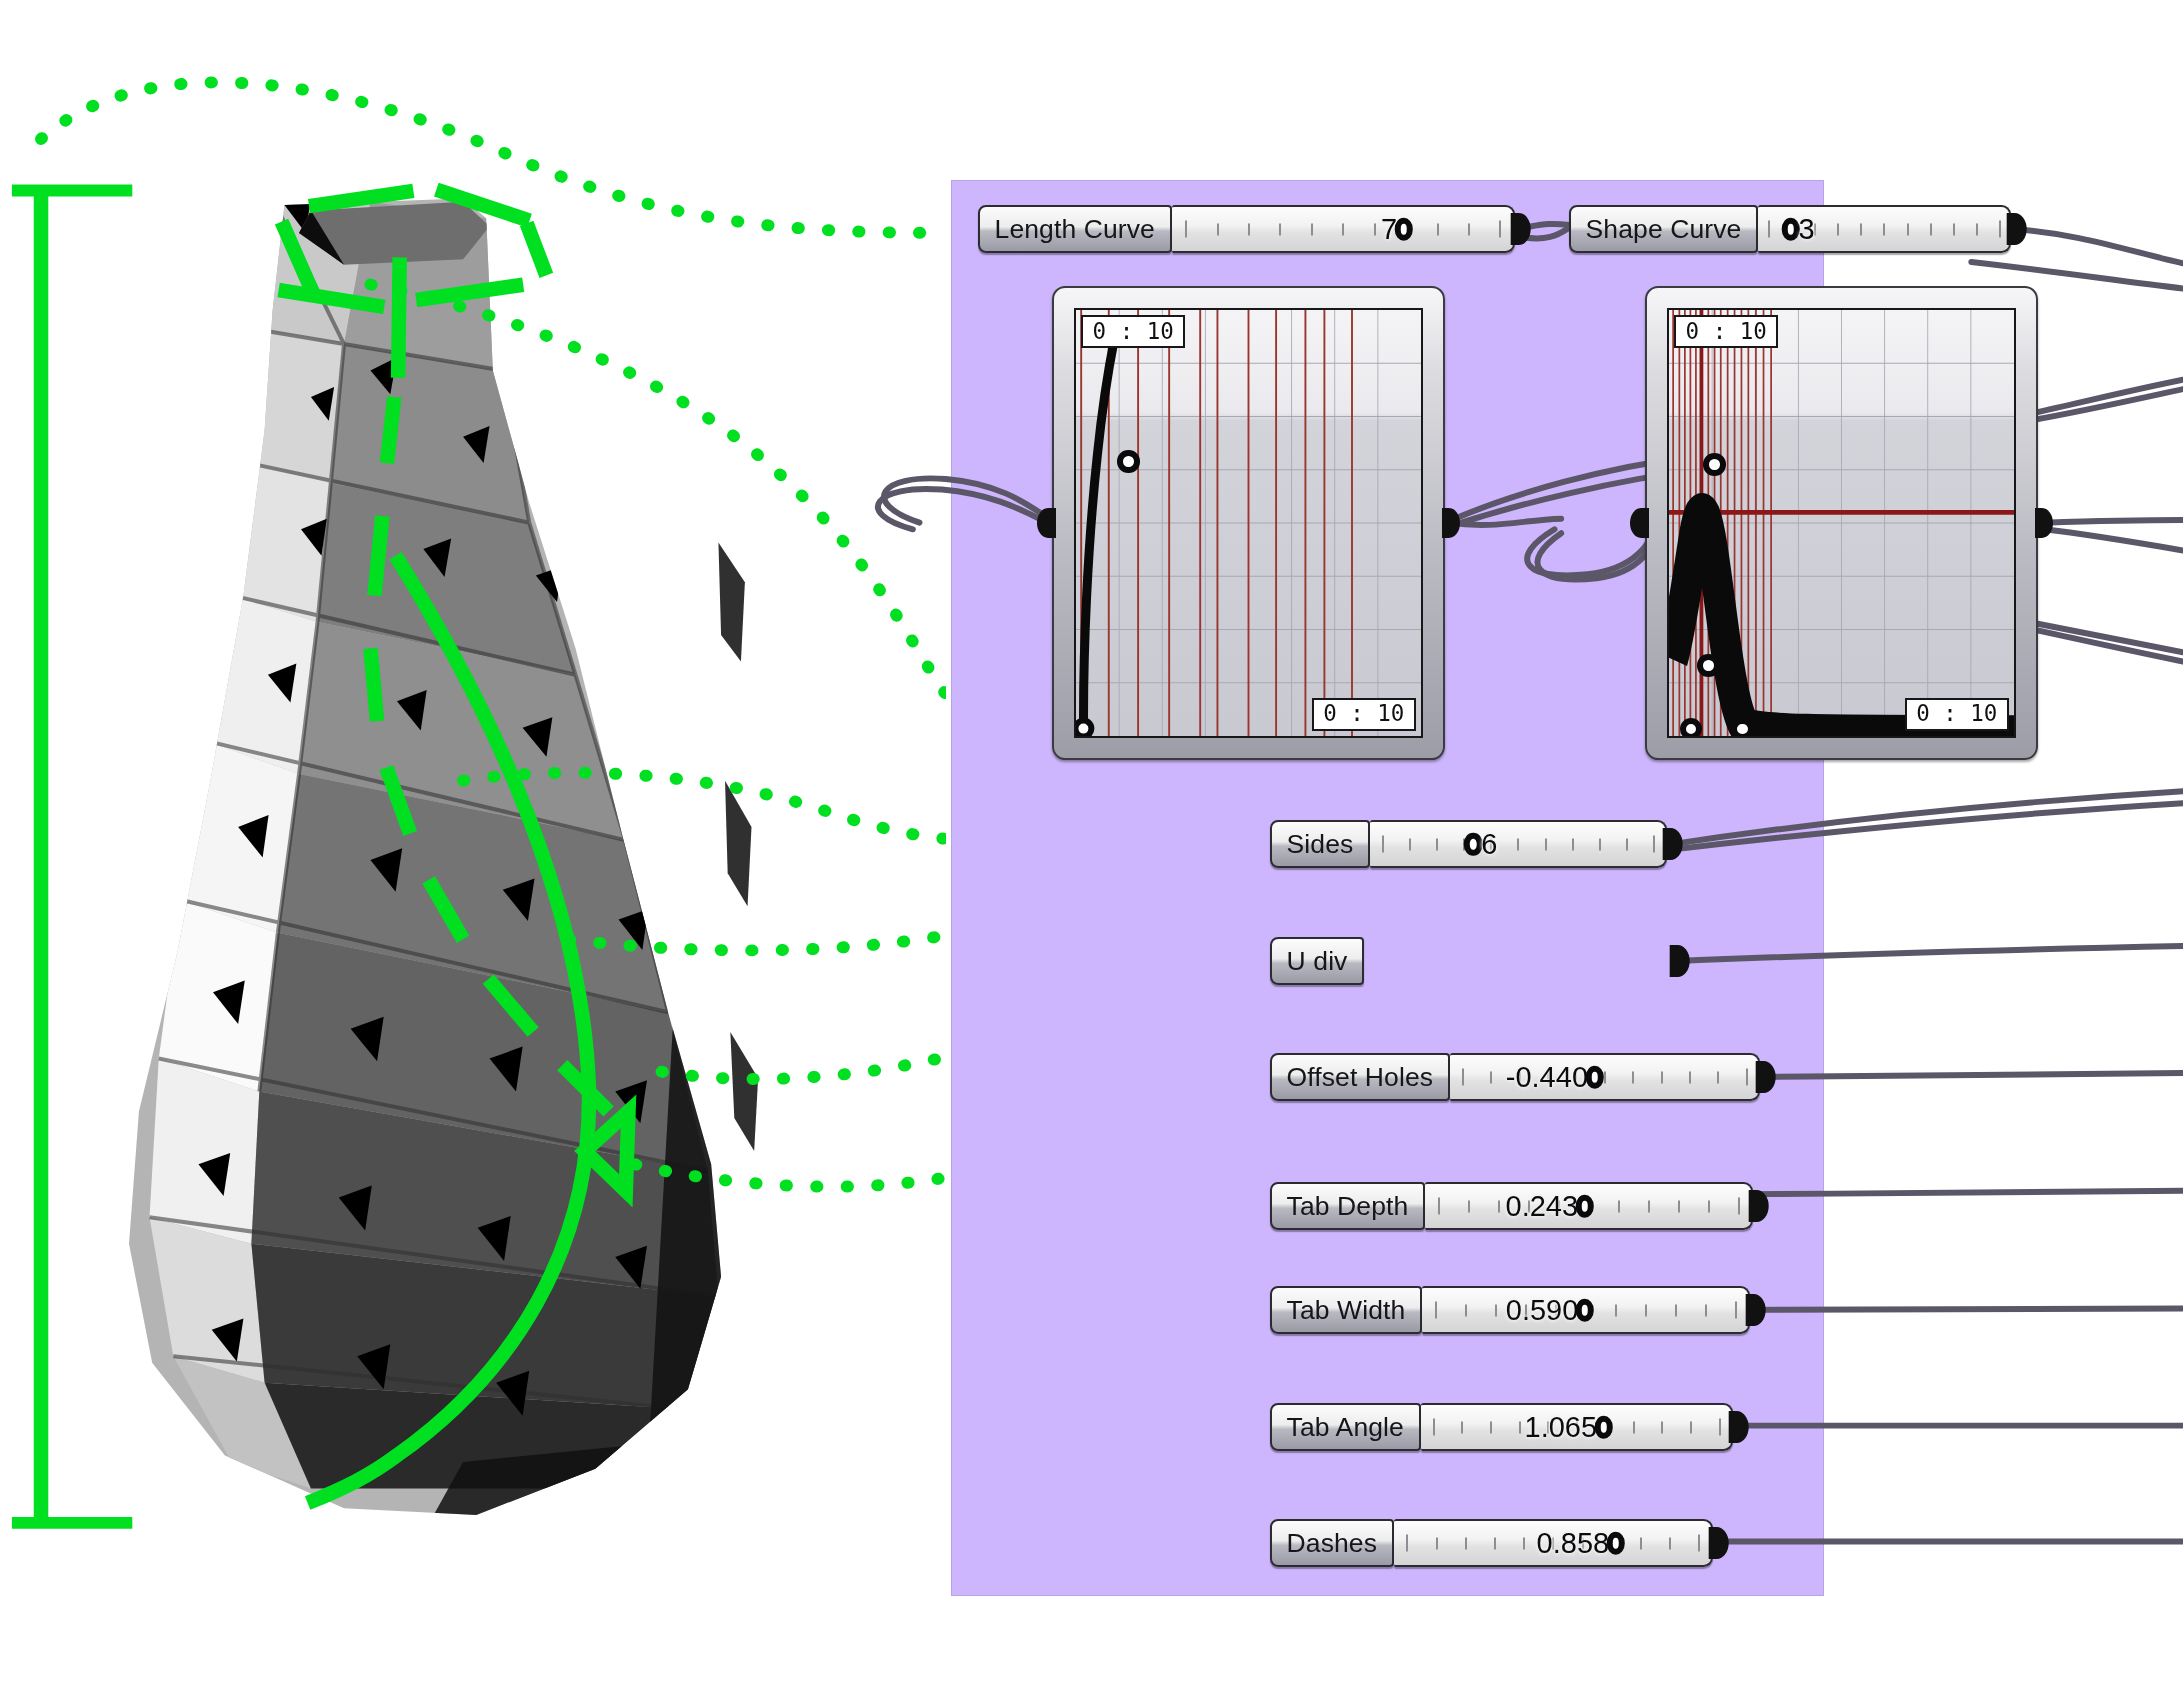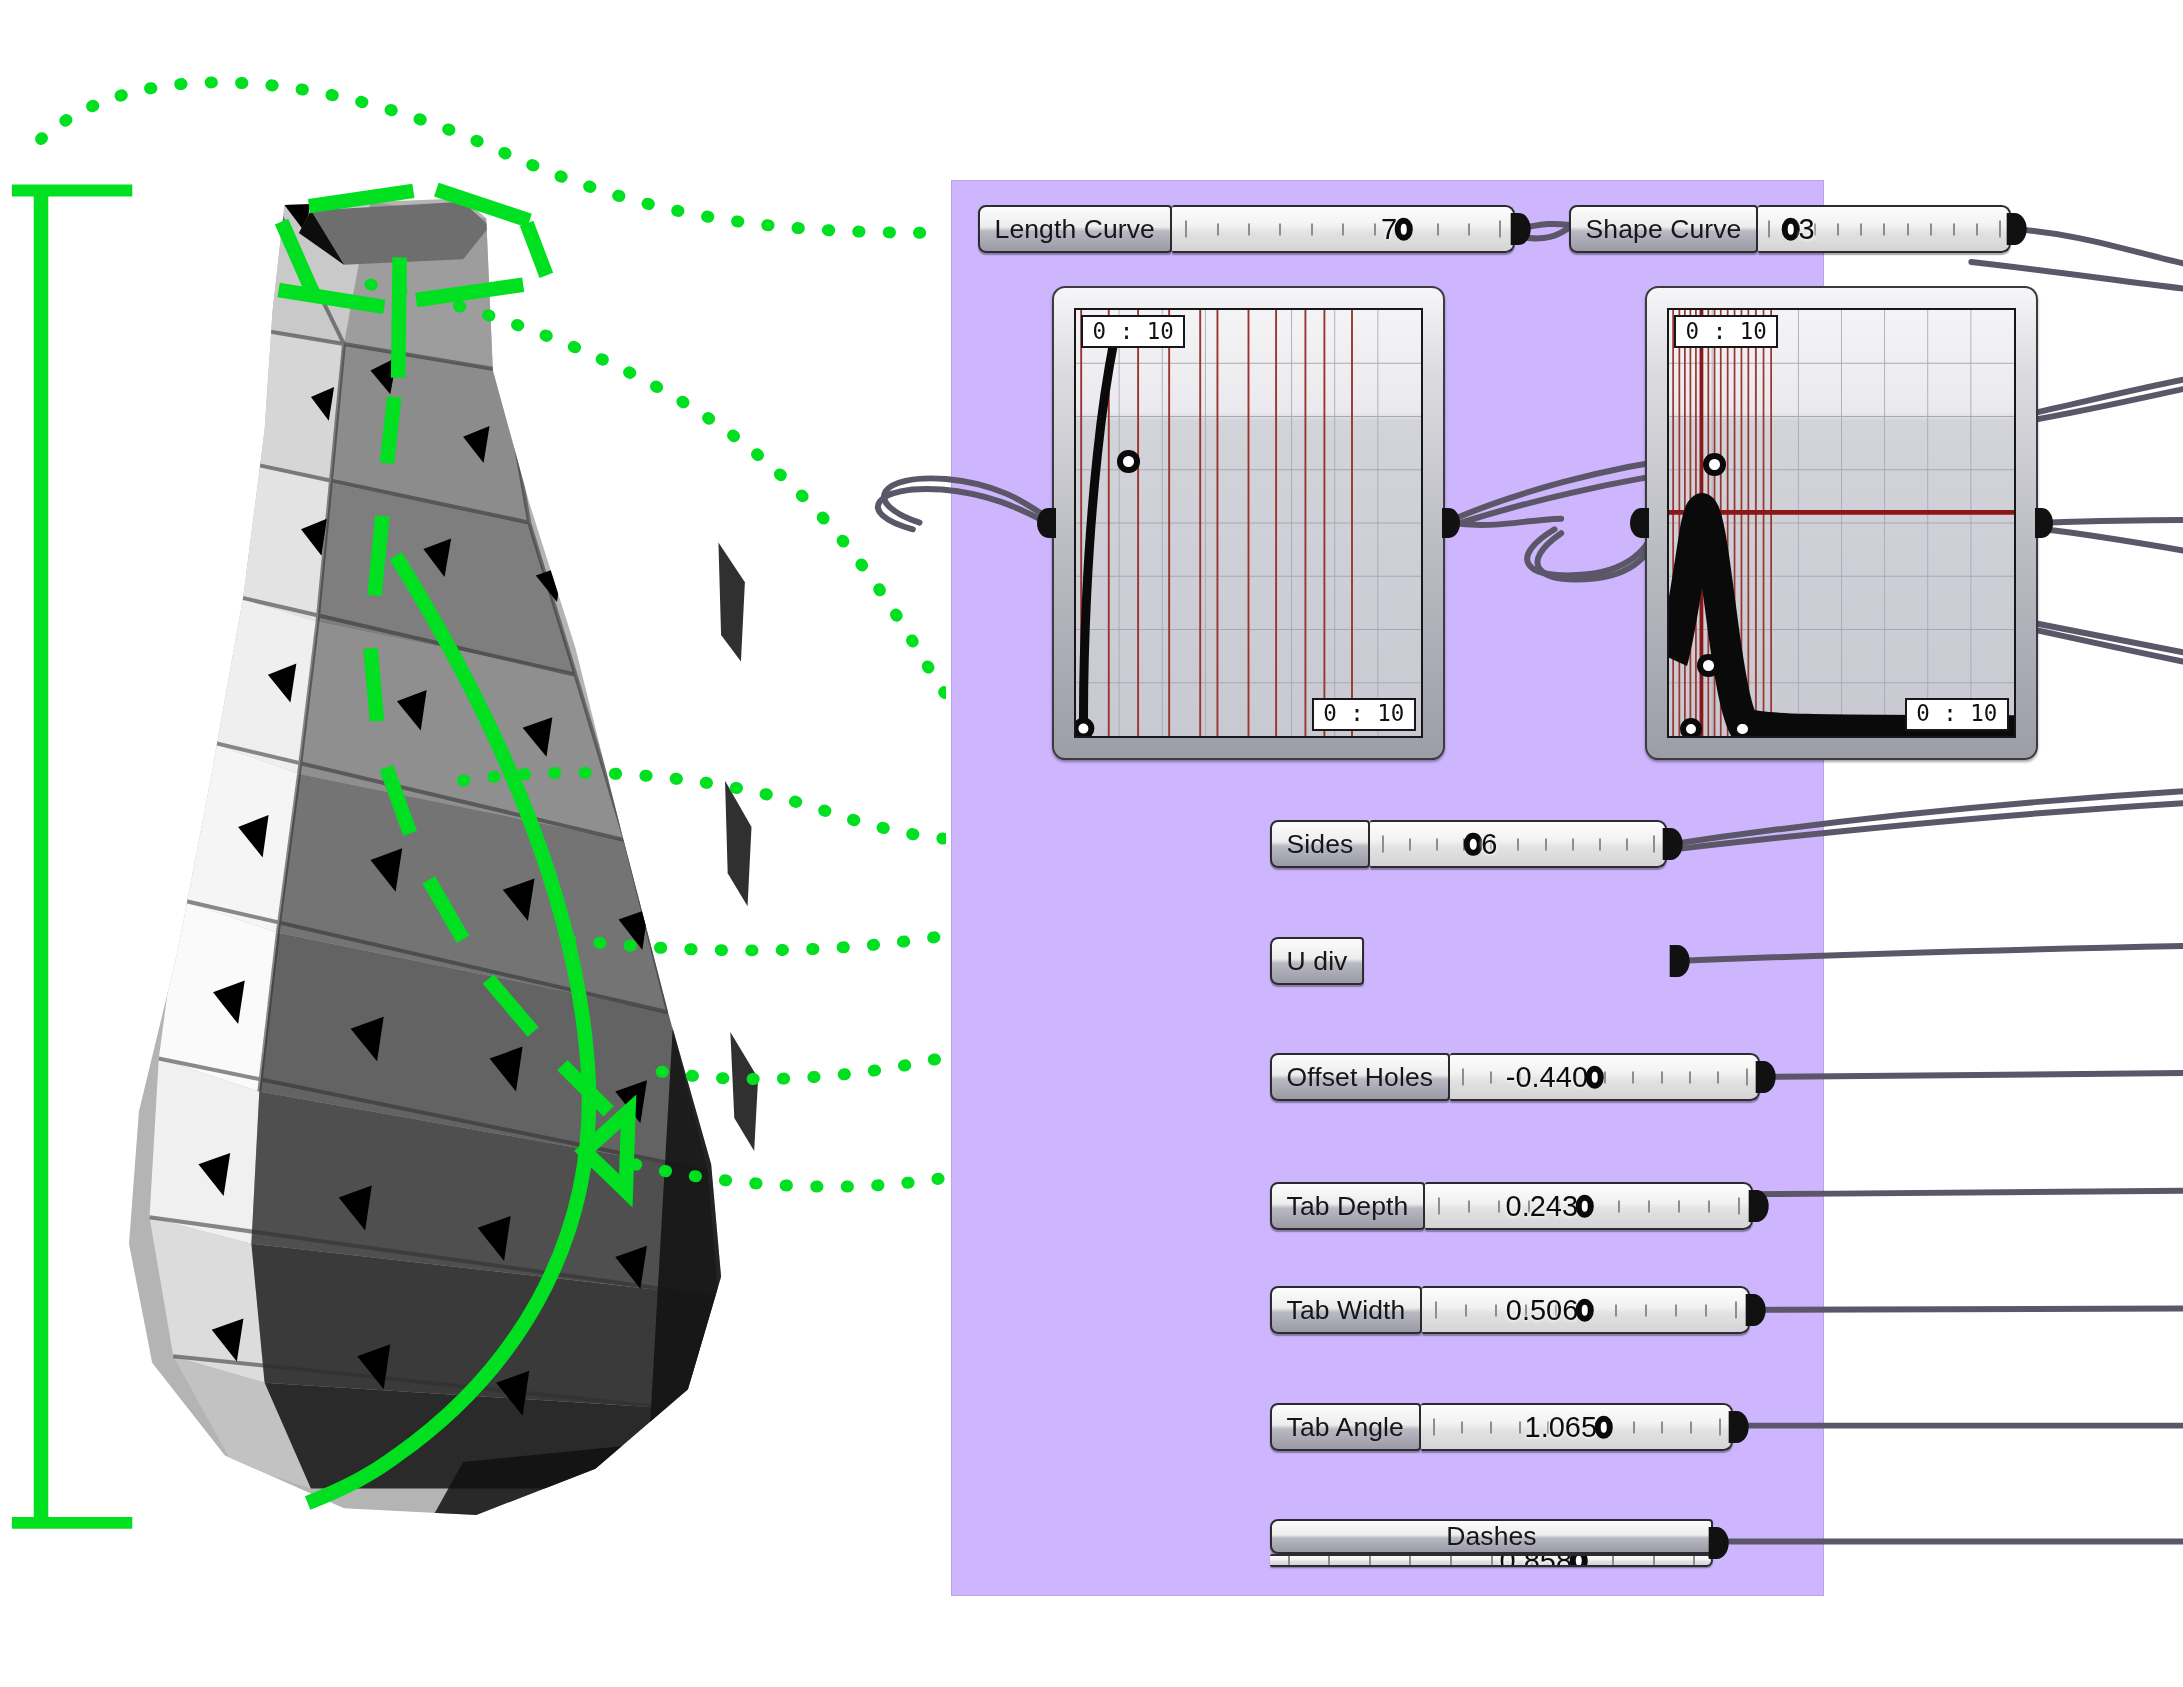--- a/index.html
+++ b/index.html
@@ -486,21 +486,21 @@
           <i style="left: 20%;"></i>
           <i style="left: 30%;"></i>
           <i style="left: 40%;"></i>
           <i style="left: 50%;"></i>
           <i style="left: 60%;"></i>
           <i style="left: 70%;"></i>
           <i style="left: 80%;"></i>
           <i style="left: 90%;"></i>
           <i class="major" style="left: 100%;"></i>
         </div>
-      <span class="gh-val" style="left:50%">0.506</span>
+      <span class="gh-val" style="left:50%">0.590</span>
       <span class="gh-grip" style="left:50%"></span>
     </div>
     <div class="gh-port" style="right:-17px"></div>
   </div>
 
   <div class="gh-slider" style="left:1270px;top:1403px;width:463px;">
     <div class="gh-cap">Tab Angle</div>
     <div class="gh-track">
       <div class="ticks">
           <i class="major" style="left: 0%;"></i>
@@ -514,21 +514,21 @@
           <i style="left: 80%;"></i>
           <i style="left: 90%;"></i>
           <i class="major" style="left: 100%;"></i>
         </div>
       <span class="gh-val" style="left:59%">1.065</span>
       <span class="gh-grip" style="left:59%"></span>
     </div>
     <div class="gh-port" style="right:-17px"></div>
   </div>
 
-  <div class="gh-slider" style="left:1270px;top:1519px;width:443px;flex-direction:column;">
+  <div class="gh-slider" style="left:1270px;top:1519px;width:443px;">
     <div class="gh-cap">Dashes</div>
     <div class="gh-track">
       <div class="ticks">
           <i class="major" style="left: 0%;"></i>
           <i style="left: 10%;"></i>
           <i style="left: 20%;"></i>
           <i style="left: 30%;"></i>
           <i style="left: 40%;"></i>
           <i style="left: 50%;"></i>
           <i style="left: 60%;"></i>

